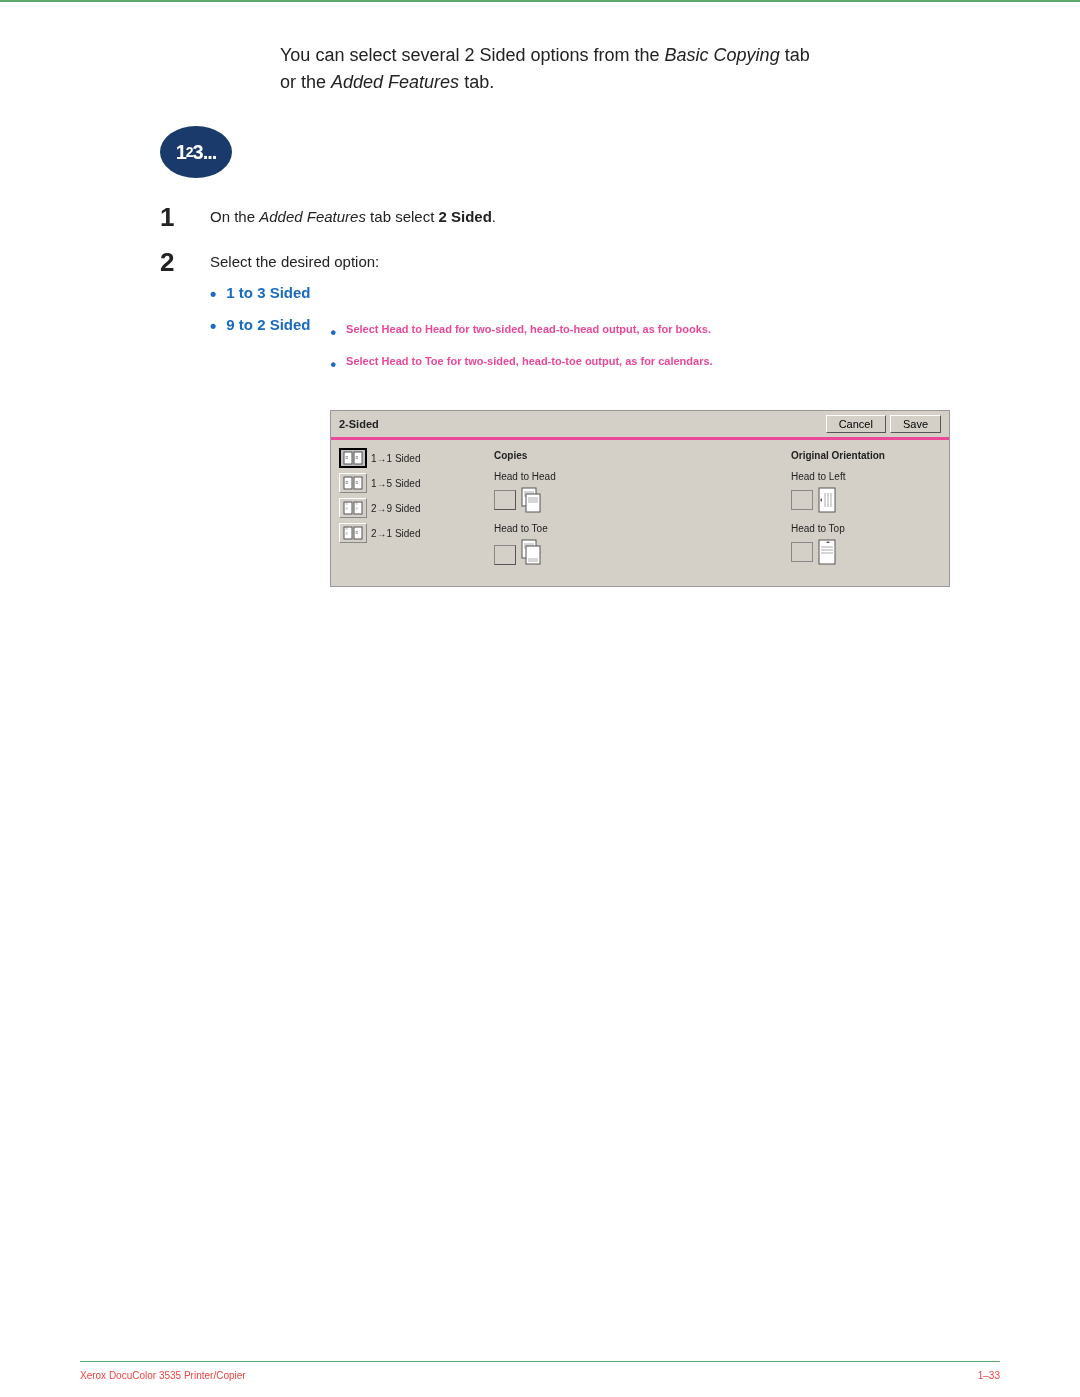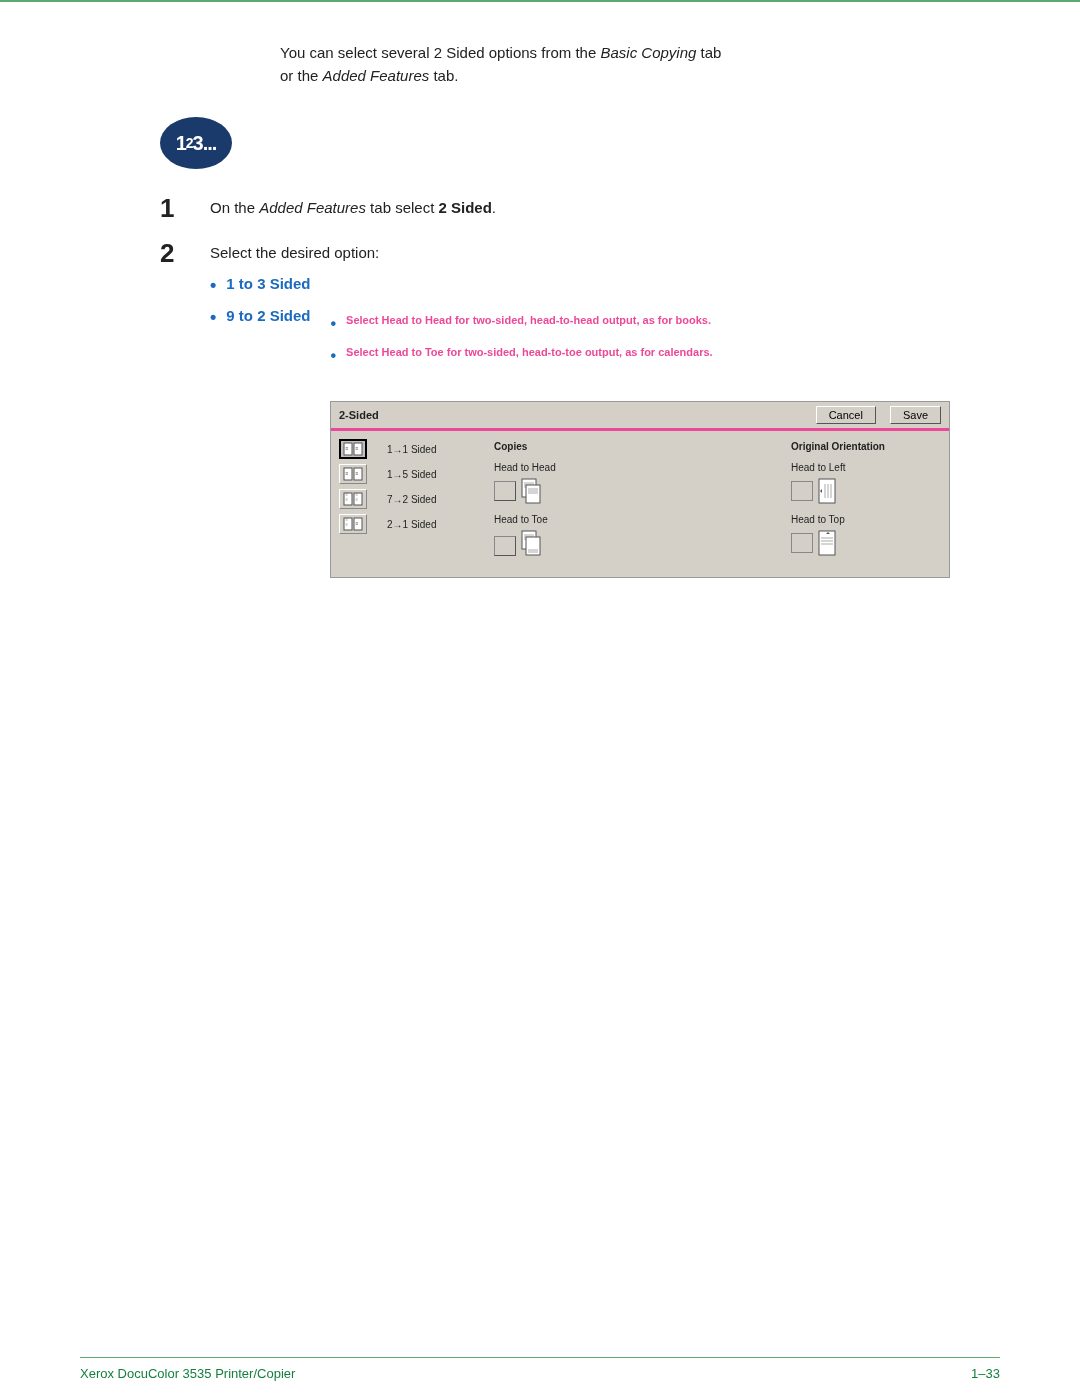--- a/index.html
+++ b/index.html
@@ -19,21 +19,21 @@
       margin: 0;
     }
 
     .page-content {
       padding: 40px 80px 80px 80px;
     }
 
     .intro-text {
       margin-left: 200px;
       margin-bottom: 30px;
-      font-size: 15px;
+      font-size: 18px;
       line-height: 1.5;
       color: #222;
     }
 
     .intro-text em {
       font-style: italic;
     }
 
     .badge-123 {
       display: inline-block;
@@ -160,21 +160,21 @@
     }
 
     .ui-titlebar-left {
       font-size: 11px;
       font-weight: bold;
       color: #222;
     }
 
     .ui-titlebar-buttons {
       display: flex;
-      gap: 14px;
+      gap: 4px;
     }
 
     .ui-btn {
       background: #d4d0c8;
       border: 1px solid #888;
       border-top-color: #fff;
       border-left-color: #fff;
       border-right-color: #555;
       border-bottom-color: #555;
       padding: 2px 12px;
@@ -191,21 +191,21 @@
     }
 
     .ui-left-panel {
       width: 145px;
     }
 
     .ui-option-row {
       display: flex;
       align-items: center;
       margin-bottom: 5px;
-      gap: 20px;
+      gap: 4px;
     }
 
     .ui-icon-box {
       width: 28px;
       height: 20px;
       background: #d4d0c8;
       border: 1px solid #888;
       border-top-color: #fff;
       border-left-color: #fff;
       display: flex;
@@ -308,22 +308,22 @@
     .footer-rule {
       height: 1px;
       background: #5bab6e;
       margin: 0 80px;
     }
 
     .footer-content {
       display: flex;
       justify-content: space-between;
       padding: 8px 80px 16px 80px;
-      font-size: 13px;
-      color: #15803d;
+      font-size: 10px;
+      color: #ef4444;
     }
   </style>
 </head>
 <body>
 
 <div class="top-rule"></div>
 
 <div class="page-content">
 
   <div class="intro-text">
@@ -408,21 +408,21 @@
                 <div class="ui-icon-box">
                   <svg width="20" height="14" viewBox="0 0 20 14">
                     <rect x="1" y="1" width="8" height="12" fill="white" stroke="#555" stroke-width="1"></rect>
                     <text x="2.5" y="4" font-size="4" fill="#555">≡</text>
                     <text x="2.5" y="9" font-size="4" fill="#555">≡</text>
                     <rect x="11" y="1" width="8" height="12" fill="white" stroke="#555" stroke-width="1"></rect>
                     <text x="12.5" y="4" font-size="4" fill="#555">≡</text>
                     <text x="12.5" y="9" font-size="4" fill="#555">≡</text>
                   </svg>
                 </div>
-                <span class="ui-option-label">7→2 Sided</span>
+                <span class="ui-option-label">2→9 Sided</span>
               </div>
               <div class="ui-option-row">
                 <div class="ui-icon-box">
                   <svg width="20" height="14" viewBox="0 0 20 14">
                     <rect x="1" y="1" width="8" height="12" fill="white" stroke="#555" stroke-width="1"></rect>
                     <text x="2.5" y="4" font-size="4" fill="#555">≡</text>
                     <text x="2.5" y="9" font-size="4" fill="#555">≡</text>
                     <rect x="11" y="1" width="8" height="12" fill="white" stroke="#555" stroke-width="1"></rect>
                     <text x="12.5" y="8" font-size="5" fill="#555">≡</text>
                   </svg>

